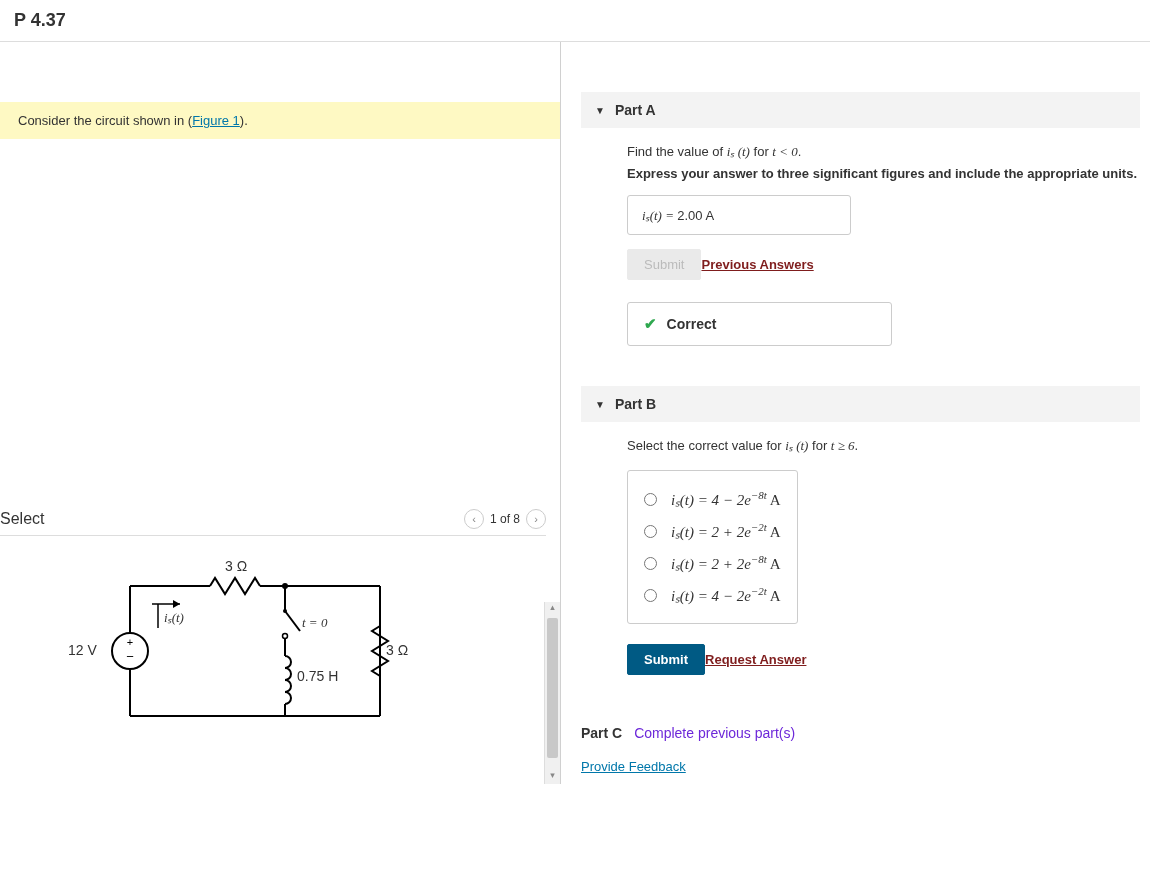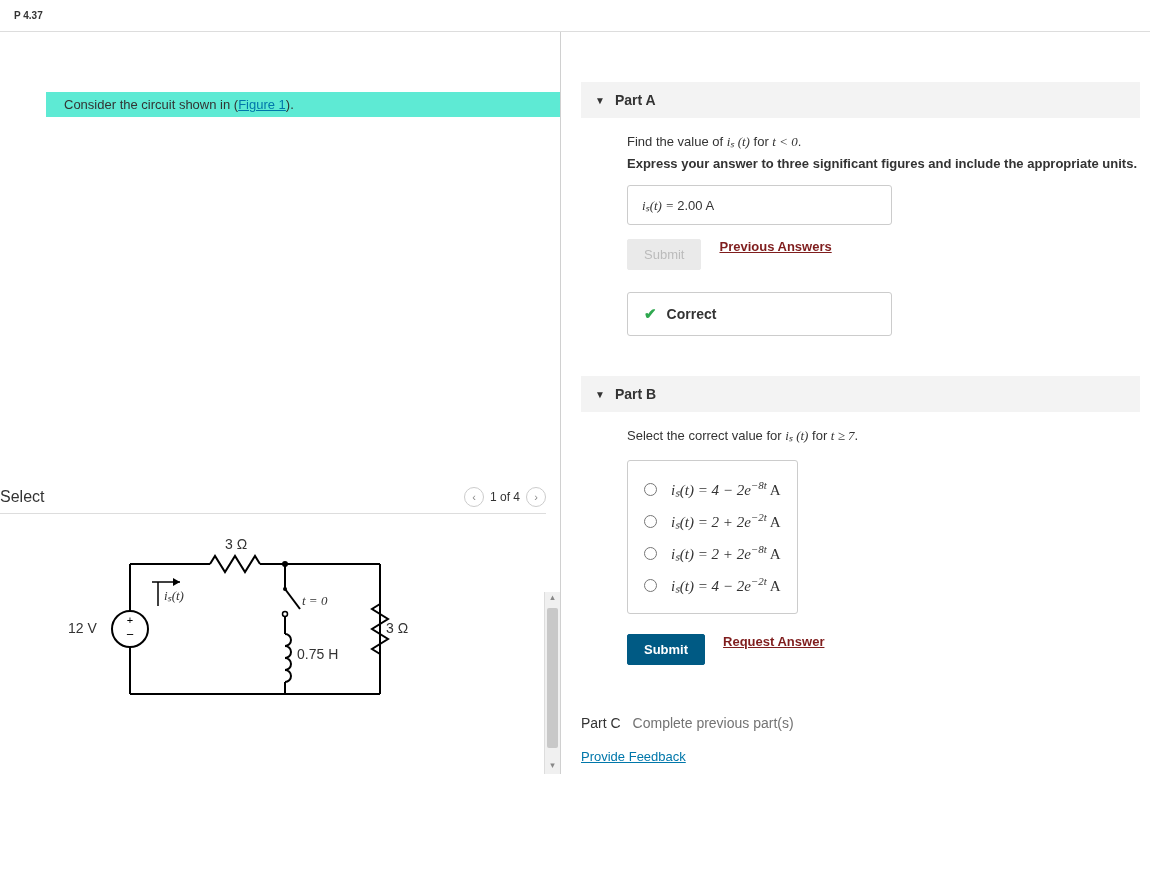--- a/index.html
+++ b/index.html
@@ -1,61 +1,61 @@
 <!DOCTYPE html>
 <html><head>
 <meta charset="utf-8">
 <style>
   * { box-sizing: border-box; margin: 0; padding: 0; }
   body { font-family: Arial, Helvetica, sans-serif; font-size: 13px; color: #333; background: #fff; }
-  .page-header { padding: 10px 14px; font-size: 10px; font-weight: bold; color: #333; }
+  .page-header { padding: 10px 14px; font-size: 18px; font-weight: bold; color: #333; }
   .main-area { display: flex; border-top: 1px solid #ddd; }
   .left-col { flex: 0 0 560px; padding: 0; position: relative; }
   .right-col { flex: 1; padding: 10px 10px 10px 20px; max-height: 850px; overflow-y: auto; }
   .divider { width: 1px; background: #d0d0d0; align-self: stretch; }
 
-  .prompt-box { background: #5eead4; padding: 5px 18px; font-size: 13px; margin-top: 60px; margin-left: 46px; }
+  .prompt-box { background: #fef9c3; padding: 11px 18px; font-size: 13px; margin-top: 60px; }
   .figure-link { color: #0077aa; text-decoration: underline; }
 
   .figure-section { margin-top: 370px; padding: 0 14px 0 0; }
   .figure-header { display: flex; align-items: center; justify-content: space-between; padding-bottom: 6px; border-bottom: 1px solid #ddd; margin-bottom: 20px; }
   .figure-title { font-size: 16px; color: #333; }
   .pager { display: flex; align-items: center; gap: 6px; font-size: 12px; color: #333; }
   .pager-btn { width: 20px; height: 20px; border: 1px solid #ccc; border-radius: 50%; background: #fff; display: flex; align-items: center; justify-content: center; font-size: 11px; color: #888; cursor: pointer; }
 
   .circuit { position: relative; width: 440px; height: 200px; margin-left: 70px; }
 
   .part-header { background: #f3f3f3; padding: 10px 14px; margin-top: 40px; display: flex; align-items: center; gap: 10px; }
   .part-header:first-child { margin-top: 40px; }
   .part-caret { font-size: 10px; color: #333; }
   .part-title { font-weight: bold; font-size: 14px; }
   .part-body { padding: 14px 0 0 46px; }
   .instr { margin-bottom: 6px; }
   .instr-bold { font-weight: bold; margin-bottom: 14px; }
 
-  .answer-box { border: 1px solid #ccc; border-radius: 3px; padding: 10px 14px; width: 265px; font-size: 13px; margin-bottom: 14px; }
+  .answer-box { border: 1px solid #ccc; border-radius: 3px; padding: 10px 14px; width: 224px; font-size: 13px; margin-bottom: 14px; }
   .ital { font-style: italic; font-family: 'Times New Roman', serif; }
 
-  .btn-row { display: flex; align-items: flex-start; gap: 18px; }
+  .btn-row { display: flex; align-items: center; }
   .btn-disabled { background: #eaeaea; border: 1px solid #eaeaea; color: #bbb; padding: 7px 16px; font-size: 13px; border-radius: 2px; cursor: default; }
   .btn-submit-on { background: #005a84; border: 1px solid #005a84; color: #fff; padding: 7px 16px; font-size: 13px; border-radius: 2px; cursor: pointer; font-weight: bold; }
   .link-action { color: #7f1d1d; text-decoration: underline; font-size: 13px; cursor: pointer; font-weight: bold; }
 
   .feedback-box { border: 1px solid #ccc; border-radius: 3px; padding: 12px 16px; margin-top: 22px; display: inline-flex; align-items: center; gap: 10px; min-width: 265px; }
   .check-icon { color: #2fa84f; font-size: 15px; font-weight: bold; }
   .correct-text { font-weight: bold; font-size: 14px; }
 
   .choice-box { border: 1px solid #ccc; border-radius: 3px; padding: 12px 16px; margin-bottom: 20px; display: inline-block; }
   .choice-row { display: flex; align-items: center; padding: 6px 0; font-family: 'Times New Roman', serif; font-size: 15px; }
   .choice-row input { margin-right: 14px; }
   .sup { font-size: 11px; vertical-align: super; }
 
   .partc-line { margin-top: 50px; font-size: 14px; }
-  .partc-title { font-weight: normal; }
-  .partc-rest { color: #737373; margin-left: 8px; text-align: center; }
+  .partc-title { font-weight: bold; }
+  .partc-rest { color: #6d28d9; margin-left: 8px; text-align: center; }
 
   .feedback-link { margin-top: 18px; color: #0077aa; text-decoration: underline; font-size: 13px; display: inline-block; }
 
   .scrollbar-mock { position: absolute; right: 0; top: 0; bottom: 0; width: 16px; background: #f0f0f0; border-left: 1px solid #ddd; }
   .scroll-thumb { position: absolute; left: 2px; right: 2px; top: 16px; height: 140px; background: #c8c8c8; border-radius: 2px; }
   .scroll-arrow { position: absolute; left: 0; right: 0; height: 14px; text-align: center; font-size: 9px; color: #888; }
 
   .rel-wrap { position: relative; }
 </style>
 </head>
@@ -67,21 +67,21 @@
   <div class="left-col rel-wrap">
     <div class="prompt-box">
       <span>Consider the circuit shown in (</span><a href="#" class="figure-link">Figure 1</a><span>).</span>
     </div>
 
     <div class="figure-section">
       <div class="figure-header">
         <div class="figure-title">Select</div>
         <div class="pager">
           <button class="pager-btn">‹</button>
-          <span>1 of 4</span>
+          <span>1 of 8</span>
           <button class="pager-btn">›</button>
         </div>
       </div>
 
       <div class="circuit">
         <svg width="340" height="180" viewBox="0 0 340 180">
 
           <line x1="60" y1="30" x2="140" y2="30" stroke="#000" stroke-width="2"></line>
 
           <polyline points="140,30 145,22 155,38 165,22 175,38 185,22 190,30" fill="none" stroke="#000" stroke-width="2"></polyline>
@@ -156,21 +156,21 @@
       </div>
     </div>
 
     
     <div class="part-header">
       <span class="part-caret">▼</span>
       <span class="part-title">Part B</span>
     </div>
     <div class="part-body">
       <div class="instr" style="margin-bottom:16px;">
-        <span>Select the correct value for </span><span class="ital">iₛ (t)</span><span> for </span><span class="ital">t ≥ 7</span><span>.</span>
+        <span>Select the correct value for </span><span class="ital">iₛ (t)</span><span> for </span><span class="ital">t ≥ 6</span><span>.</span>
       </div>
       <div class="choice-box">
         <label class="choice-row">
           <input type="radio" name="pb" style="">
           <span><span class="ital">iₛ(t) = 4 − 2e</span><span class="sup ital">−8t</span><span> A</span></span>
         </label>
         <label class="choice-row">
           <input type="radio" name="pb" style="">
           <span><span class="ital">iₛ(t) = 2 + 2e</span><span class="sup ital">−2t</span><span> A</span></span>
         </label>

